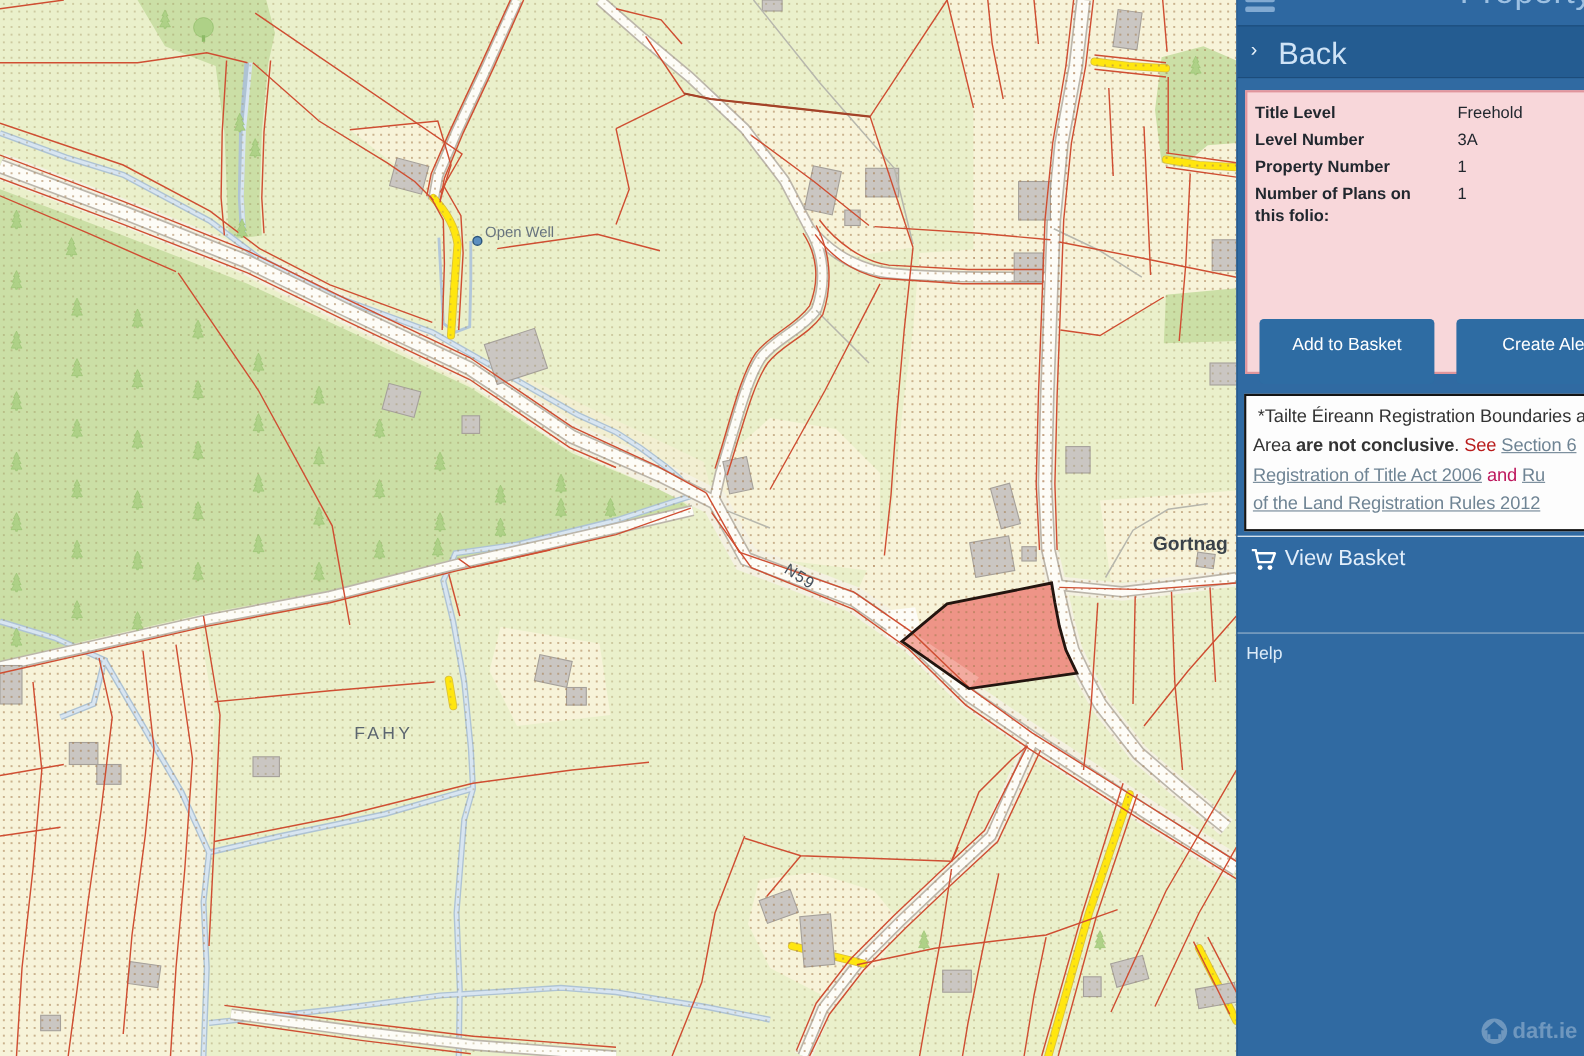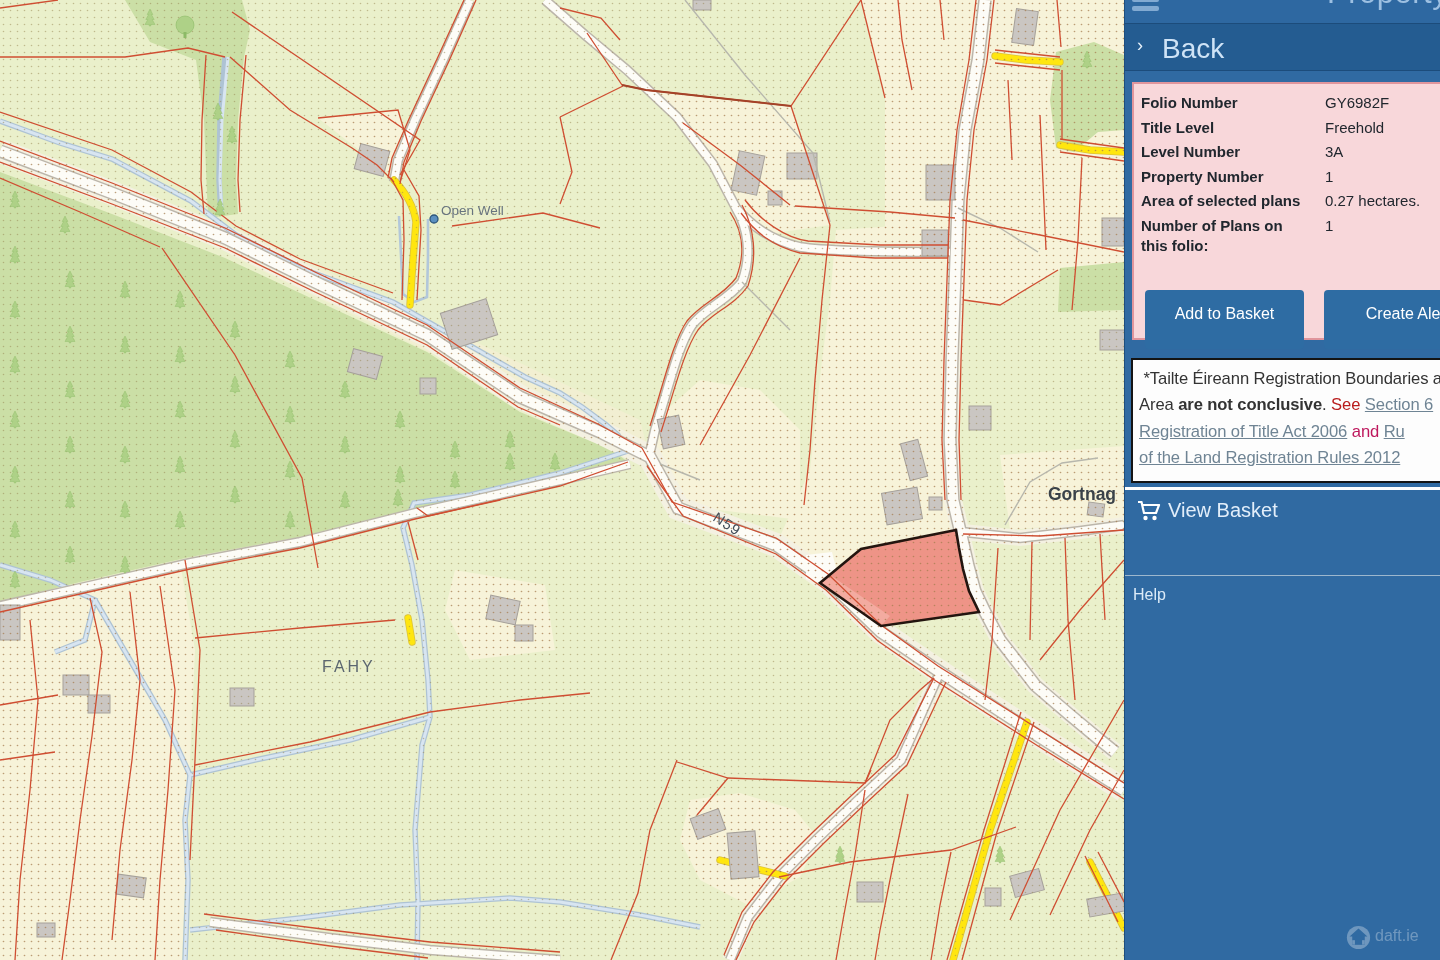--- a/index.html
+++ b/index.html
@@ -13,29 +13,29 @@
 #backrow .txt{position:absolute;left:37px;top:9px;font-size:28px;color:#cfe3f6}
 #pinkbox{position:absolute;left:7px;top:82px;width:330px;height:254px;background:#f8d7da;border:2px solid #e0959c}
 #pinkbox table{border-collapse:collapse;margin:7px 0 0 7px;font-size:15px;color:#21272e}
 #pinkbox td{padding:2px 0;vertical-align:top;line-height:20.5px}
 #pinkbox td.l{font-weight:bold;width:184px}
 .pbtn{position:absolute;top:206px;height:59px;background:#2e6ca3;color:#fff;font-size:16px;text-align:center;line-height:47px;border-radius:4px}
 #btn1{left:11px;width:159px}
 #btn2{left:190px;width:168px}
 #discl{position:absolute;left:6px;top:358px;width:330px;height:115px;background:#fdfdfd;border:2px solid #141414;font-size:16.6px;letter-spacing:-0.1px;line-height:26.3px;color:#333;padding:6px 0 0 6px}
 #discl a{color:#6f8494;text-decoration:underline}
-.prow{position:absolute;left:0;width:316px;height:44px;border-top:3px solid #ffffff}
+.prow{position:absolute;left:0;width:316px;height:44px;border-top:1px solid #ffffff}
 .prow .ic{position:absolute;left:12px;top:11px}
 .prow .tx{position:absolute;left:43px;top:9px;font-size:20px;color:#e2eefa}
 #vb{top:487px}
 #pcv{top:531px}
 #hr3{position:absolute;left:0;top:575px;width:316px;height:0;border-top:1px solid #9db7cd}
 #help{position:absolute;left:8px;top:586px;font-size:16px;color:#dcebf8}
 #daft{position:absolute;left:221px;top:925px;opacity:.3}
-#daft span{position:absolute;left:29px;top:2px;font-size:16px;font-weight:normal;color:#fff;letter-spacing:0px}
+#daft span{position:absolute;left:29px;top:2px;font-size:20px;font-weight:bold;color:#fff;letter-spacing:0px}
 </style>
 </head>
 <body>
 <svg id="map" width="1124" height="960" viewBox="0 0 1124 960">
 <defs>
 <pattern id="dotsG" width="7" height="7" patternUnits="userSpaceOnUse">
 <circle cx="3.5" cy="3.5" r="0.8" fill="#93824e" opacity="0.5"></circle>
 </pattern>
 <pattern id="dotsC" width="7" height="7" patternUnits="userSpaceOnUse">
 <circle cx="3.5" cy="3.5" r="0.8" fill="#ae764e" opacity="0.44"></circle>
@@ -349,39 +349,31 @@
 <div class="hbar" style="top:-3px"></div>
 <div class="hbar" style="top:6px"></div>
 </div>
 <div id="backrow">
       <span class="chev">›</span>
       <span class="txt">Back</span>
     </div>
 <div id="pinkbox">
 <table>
 <tbody>
-          <tr>
-            <td class="l">Folio Number</td>
-            <td>GY6982F</td>
-          </tr>
 <tr>
             <td class="l">Title Level</td>
             <td>Freehold</td>
           </tr>
 <tr>
             <td class="l">Level Number</td>
             <td>3A</td>
           </tr>
 <tr>
             <td class="l">Property Number</td>
             <td>1</td>
-          </tr>
-<tr>
-            <td class="l">Area of selected plans</td>
-            <td>0.27 hectares.</td>
           </tr>
 <tr>
             <td class="l">Number of Plans on<br>this folio:</td>
             <td>1</td>
           </tr>
 </tbody>
       </table>
 <div class="pbtn" id="btn1">Add to Basket</div>
 <div class="pbtn" id="btn2">Create Alert</div>
 </div>

